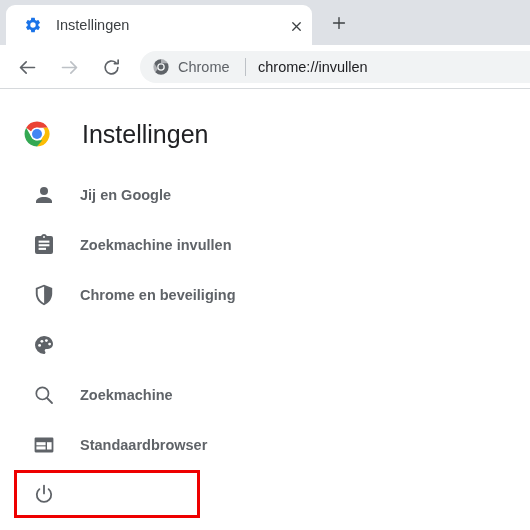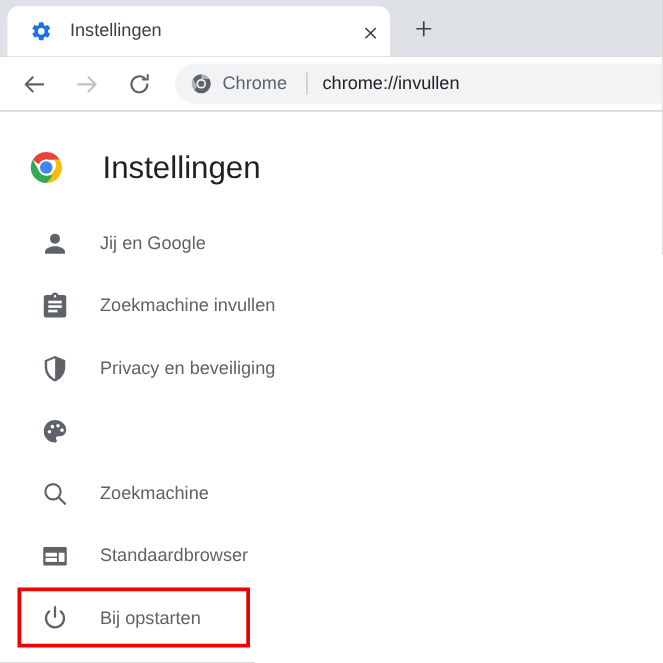--- a/index.html
+++ b/index.html
@@ -193,20 +193,21 @@
     display: block;
   }
 
   .menu-label {
     position: absolute;
     left: 80px; top: 14px;
     font-size: 14.5px;
     line-height: 22px;
     color: #5f6368;
     white-space: nowrap;
+    font-weight: bold;
   }
 
   
   .annot-box {
     position: absolute;
     left: 14px; top: 470px;
     width: 186px; height: 48px;
     border: 3px solid #ee0000;
     pointer-events: none;
   }
@@ -317,21 +318,21 @@
         <span class="menu-label">Zoekmachine invullen</span>
       </div>
 
       <div class="menu-item">
         <span class="menu-icon">
           <svg viewBox="0 0 24 24" width="24" height="24">
             <path fill="#5f6368" d="M12 1.8 3.8 5.1v5.5c0 5.2 3.5 10 8.2 11.6 4.7-1.6 8.2-6.4 8.2-11.6V5.1L12 1.8z"></path>
             <path fill="#ffffff" d="M12.1 3.6v16.6c-3.6-1.5-6.4-5.5-6.4-9.6V6.2l6.4-2.6z"></path>
           </svg>
         </span>
-        <span class="menu-label">Privacy en beveiliging</span>
+        <span class="menu-label">Chrome en beveiliging</span>
       </div>
 
       <div class="menu-item">
         <span class="menu-icon">
           <svg viewBox="0 0 24 24" width="24" height="24">
             <path fill="#5f6368" d="M12 3a9 9 0 0 0 0 18c.83 0 1.5-.67 1.5-1.5 0-.39-.15-.74-.39-1-.24-.27-.39-.61-.39-1 0-.83.67-1.5 1.5-1.5H16a5 5 0 0 0 5-5c0-4.42-4.03-8-9-8z"></path>
             <circle cx="7.6" cy="12.4" r="1.42" fill="#ffffff"></circle>
             <circle cx="9.9" cy="8.3" r="1.42" fill="#ffffff"></circle>
             <circle cx="14.4" cy="7.6" r="1.42" fill="#ffffff"></circle>
             <circle cx="17.6" cy="11.1" r="1.42" fill="#ffffff"></circle>
@@ -361,21 +362,20 @@
         <span class="menu-label">Standaardbrowser</span>
       </div>
 
       <div class="menu-item">
         <span class="menu-icon">
           <svg viewBox="0 0 24 24" width="24" height="24">
             <path fill="none" stroke="#5f6368" stroke-width="1.8" stroke-linecap="round" d="M7.4 6.1a7.2 7.2 0 1 0 9.2 0"></path>
             <path stroke="#5f6368" stroke-width="1.8" stroke-linecap="round" d="M12 2.6 V10.4"></path>
           </svg>
         </span>
-        <span class="menu-label">Bij opstarten</span>
       </div>
 
     </div>
 
   </div>
 
   <div class="annot-box"></div>
 
 </div>
 

